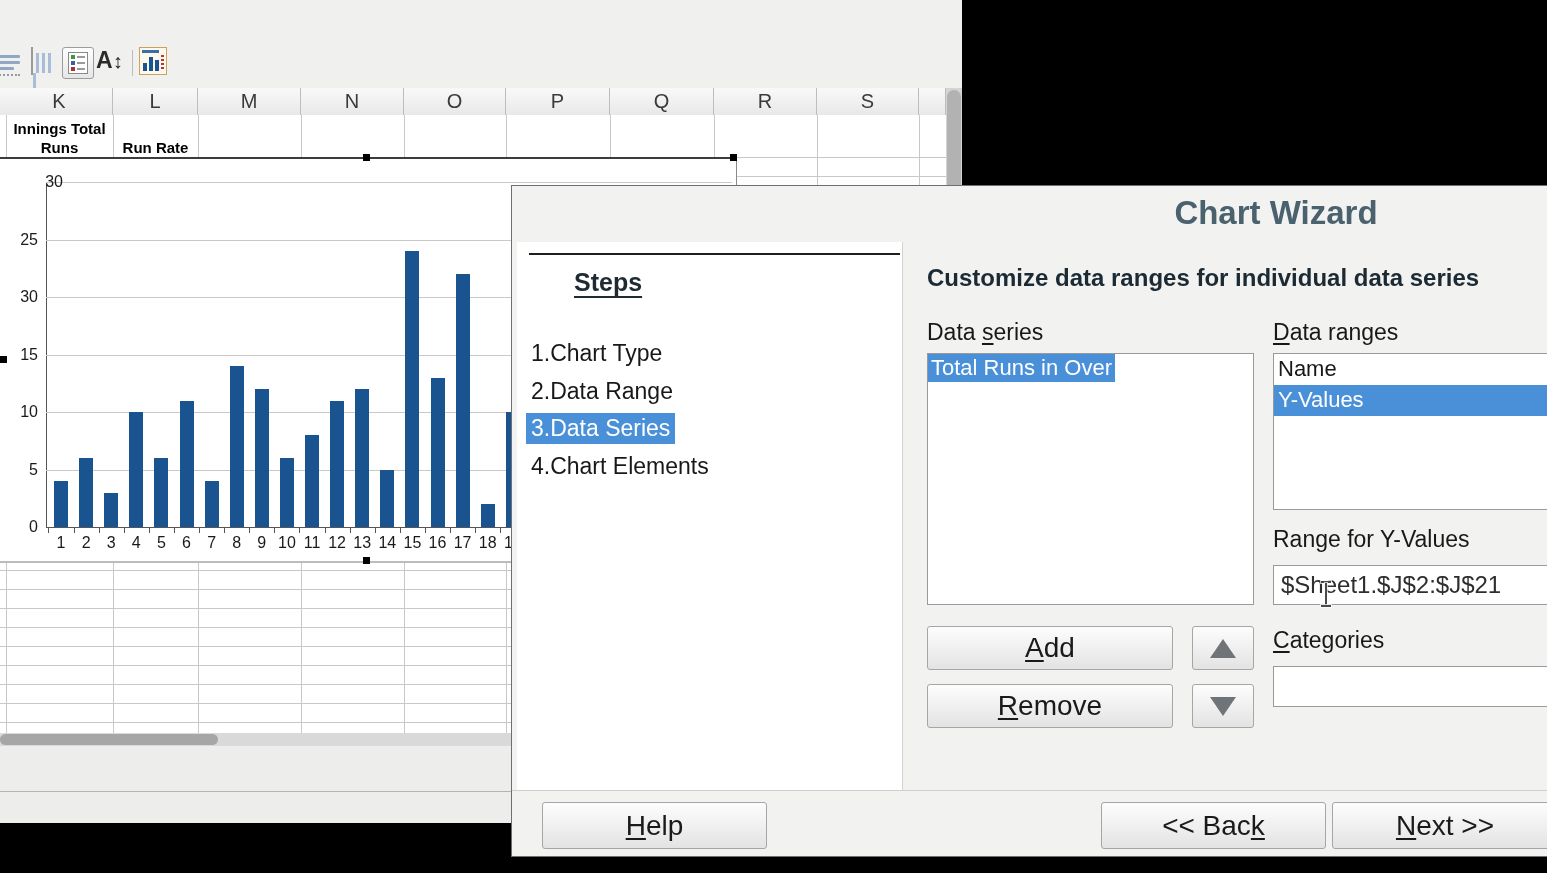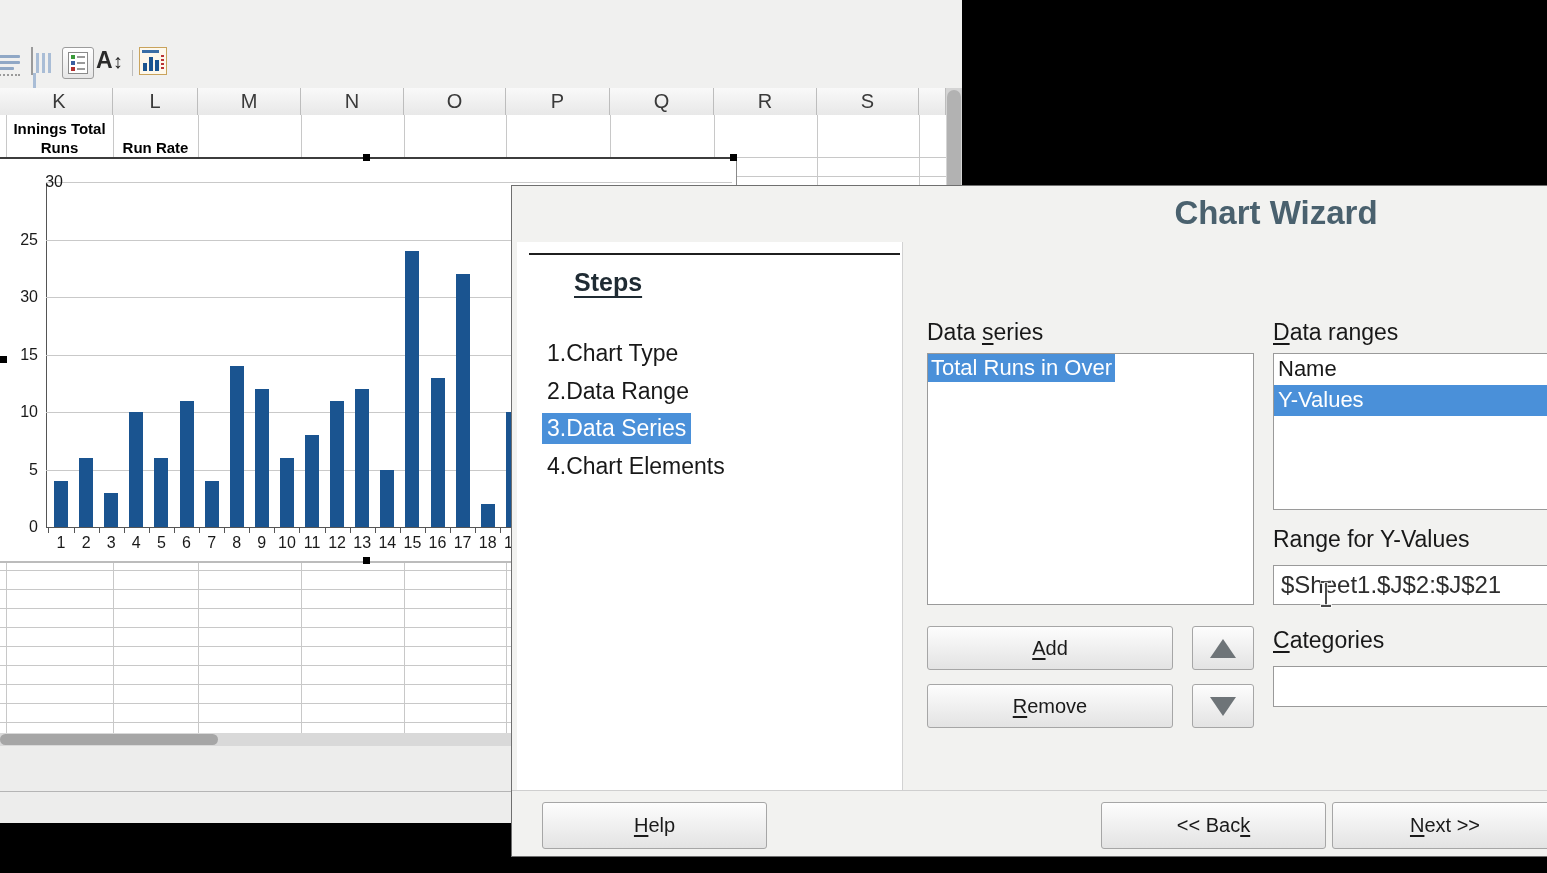--- a/index.html
+++ b/index.html
@@ -58,33 +58,33 @@
   
   #dialog{left:511px;top:185px;width:1130px;height:672px;background:#f2f2f0;
     border:1px solid #6f6f6f;box-sizing:border-box;z-index:10;}
   #dlg-title{position:absolute;left:764px;top:8px;transform:translateX(-50%);
     font-size:33px;font-weight:bold;color:#4a616e;white-space:nowrap;}
   #steps-panel{position:absolute;left:5px;top:56px;width:385px;height:548px;background:#fff;border-right:1px solid #d2d2d2;}
   #steps-sep{position:absolute;left:17px;top:67px;width:371px;height:2px;background:#1f1f1f;}
   #steps-title{position:absolute;left:18px;top:82px;font-size:25px;font-weight:bold;color:#1f2b33;
     text-decoration:underline;text-underline-offset:5px;margin-left:44px;}
   .step-item{position:absolute;left:14px;font-size:23px;color:#181818;white-space:nowrap;}
-  .step-chip{display:inline-block;padding:2px 5px;margin-left:16px;}
+  .step-chip{display:inline-block;padding:2px 5px;}
   .step-chip.active{background:#4a90d9;color:#fff;}
   #dlg-heading{position:absolute;left:415px;top:78px;font-size:24px;font-weight:bold;color:#1c2a33;white-space:nowrap;}
   .dlg-label{position:absolute;font-size:23px;color:#181818;white-space:nowrap;}
   .listbox{position:absolute;background:#fff;border:1px solid #9a9a9a;box-sizing:border-box;overflow:hidden;}
   #ds-item{display:inline-block;font-size:22px;padding:1px 3px;background:#4a90d9;color:#fff;white-space:nowrap;}
   .dr-item{font-size:22px;color:#181818;padding:2px 4px;height:27px;white-space:nowrap;}
   .dr-item.selected{background:#4a90d9;color:#fff;}
   .field{position:absolute;background:#fff;border:1px solid #9a9a9a;box-sizing:border-box;
     font-size:24px;color:#2e2e2e;display:flex;align-items:center;padding-left:7px;white-space:nowrap;}
   .btn{position:absolute;background:linear-gradient(#fdfdfd,#e3e3e3);border:1px solid #a6a6a6;border-radius:3px;
     box-sizing:border-box;display:flex;align-items:center;justify-content:center;
-    font-size:20px;color:#1a1a1a;white-space:nowrap;}
+    font-size:28px;color:#1a1a1a;white-space:nowrap;}
   .tri-up{width:0;height:0;border-left:13px solid transparent;border-right:13px solid transparent;border-bottom:19px solid #6e7478;}
   .tri-down{width:0;height:0;border-left:13px solid transparent;border-right:13px solid transparent;border-top:19px solid #6e7478;}
   #dlg-bottom-sep{position:absolute;left:0;top:604px;width:100%;height:1px;background:#cfcfcf;}
   
   #mouse-ibeam{position:absolute;left:808px;top:395px;width:12px;height:26px;z-index:12;}
   #mouse-ibeam .stem{position:absolute;left:5px;top:2px;width:2px;height:22px;background:#4a4a4a;box-shadow:0 0 0 1px rgba(255,255,255,.7);}
   #mouse-ibeam .cap{position:absolute;left:1px;width:10px;height:2px;background:#4a4a4a;box-shadow:0 0 0 1px rgba(255,255,255,.7);}
   u{text-underline-offset:3px;}
 </style>
 </head>
@@ -275,20 +275,21 @@
   <div id="steps-panel"></div>
   <div id="steps-sep"></div>
   <div id="steps-title">Steps</div>
   <div id="steps-list">
       <div class="step-item" style="top: 152px;"><span class="step-chip">1.Chart Type</span></div>
       <div class="step-item" style="top: 189.5px;"><span class="step-chip">2.Data Range</span></div>
       <div class="step-item" style="top: 227px;"><span class="step-chip active" style="background: rgb(74, 144, 217);">3.Data Series</span></div>
       <div class="step-item" style="top: 264.5px;"><span class="step-chip">4.Chart Elements</span></div>
     </div>
 
+  <div id="dlg-heading">Customize data ranges for individual data series</div>
 
   <div class="dlg-label" style="left:415px;top:133px;">
     <span>Data </span><u>s</u><span>eries</span>
   </div>
   <div class="dlg-label" style="left:761px;top:133px;">
     <span></span><u>D</u><span>ata ranges</span>
   </div>
 
   <div class="listbox" style="left:415px;top:167px;width:327px;height:252px;">
     <div id="ds-item" style="background: rgb(74, 144, 217);">Total Runs in Over</div>

